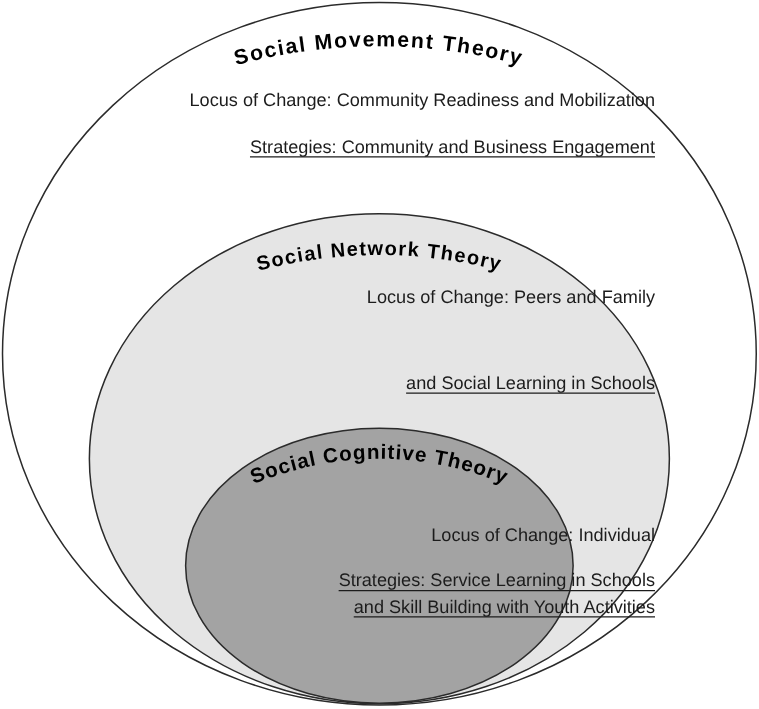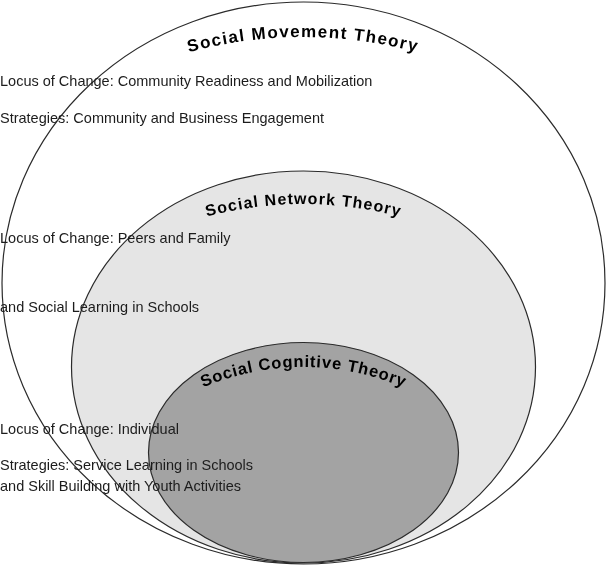--- a/index.html
+++ b/index.html
@@ -17,27 +17,28 @@
     font-weight: bold;
     fill: #000000;
   }
   .t0 { font-size: 17px; letter-spacing: 1.4px; }
   .t1 { font-size: 16px; letter-spacing: 1.1px; }
   .t2 { font-size: 16.5px; letter-spacing: 0.8px; }
   .line {
     position: absolute;
     left: 0;
     width: 524px;
-    text-align: left;
+    text-align: right;
     font-size: 14.5px;
     line-height: 21px;
     color: #1c1c1c;
     white-space: nowrap;
   }
   .u {
+    text-decoration: underline;
     text-underline-offset: 3px;
     text-decoration-thickness: 1.2px;
   }
 </style>
 </head>
 <body>
 
 <div class="diagram">
 
   <svg width="607" height="567" viewBox="0 0 607 567">

